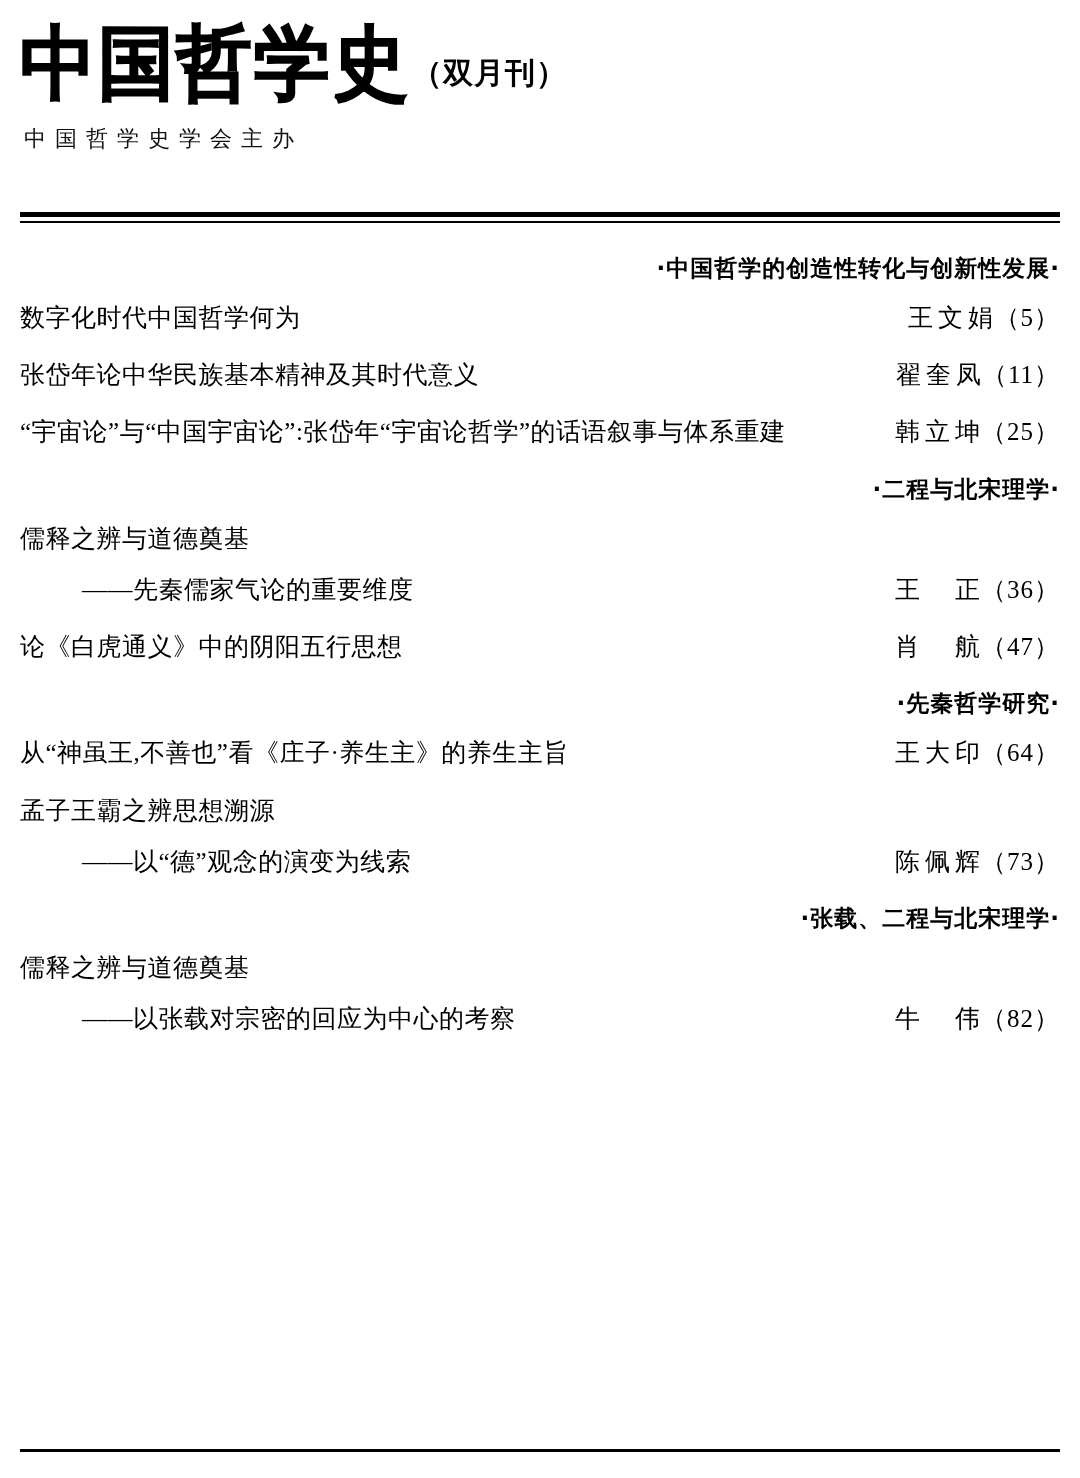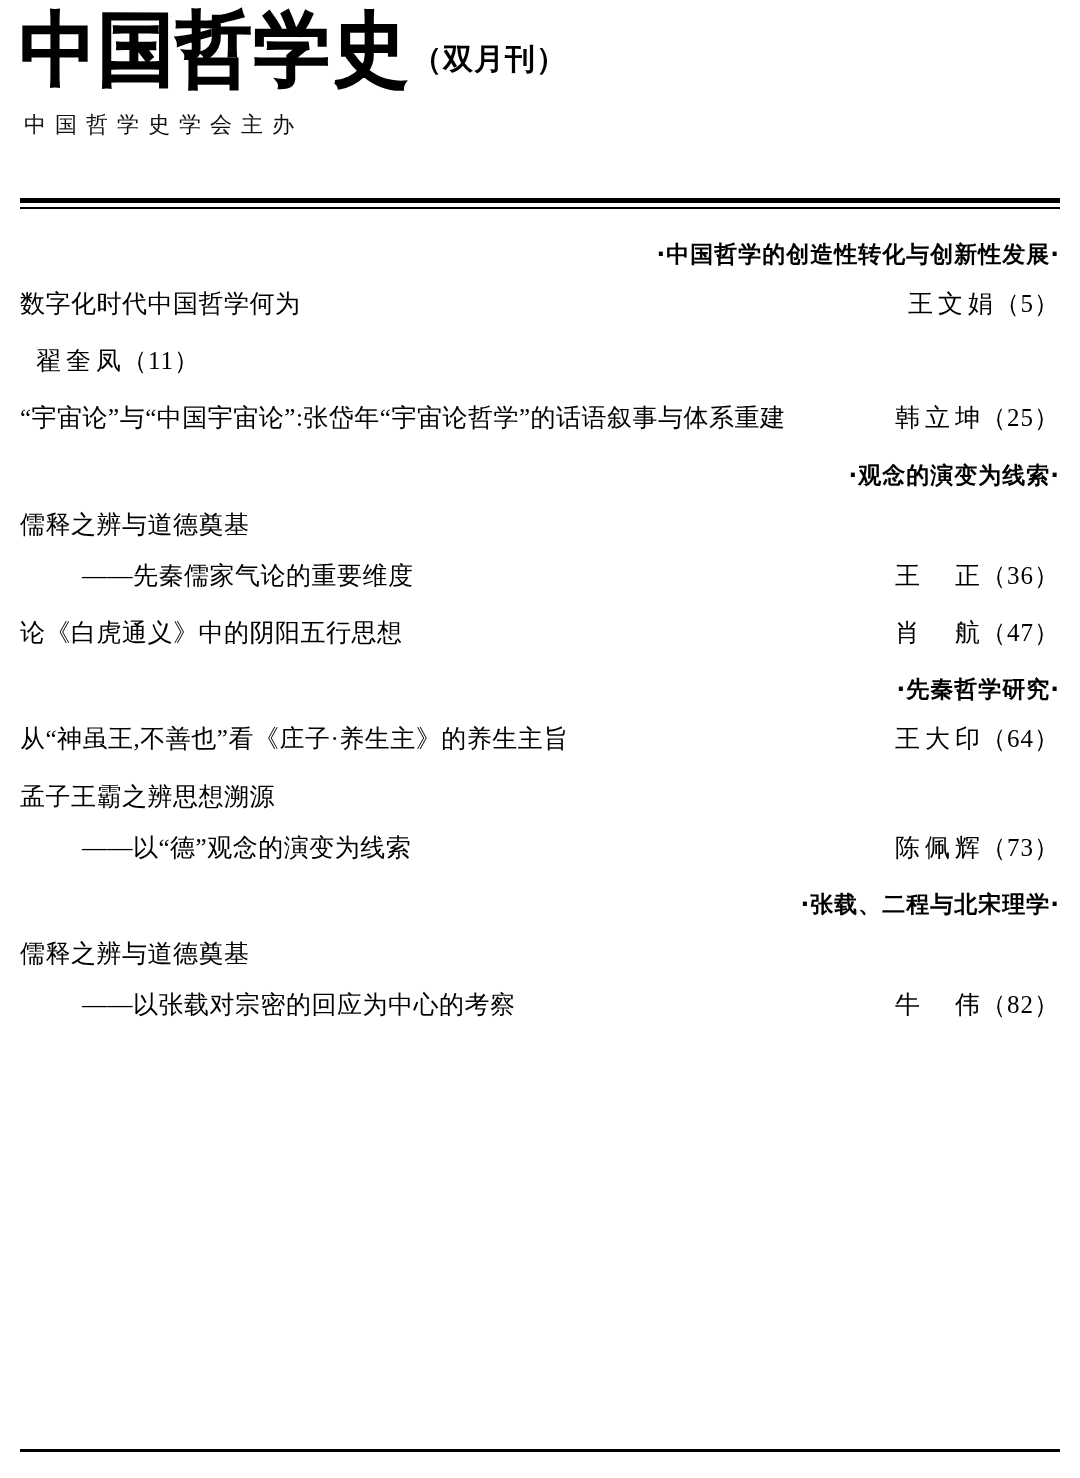--- a/index.html
+++ b/index.html
@@ -16,21 +16,21 @@
   }
   .page {
     position: relative;
     width: 1080px;
     height: 1478px;
     box-sizing: border-box;
     padding: 0 20px;
   }
   
   .masthead {
-    padding-top: 12px;
+    padding-top: 26px;
   }
   .title-row {
     display: flex;
     align-items: flex-end;
   }
   .journal-title {
     font-family: "DejaVu Serif", "Liberation Serif", serif;
     font-size: 76px;
     font-weight: 700;
     letter-spacing: 2px;
@@ -136,27 +136,28 @@
   <div class="rule-thick"></div>
   <div class="rule-thin"></div>
 
   <div class="toc" id="toc">
       <div class="section-head">·中国哲学的创造性转化与创新性发展·</div>
       <div class="entry">
         <span class="etitle">数字化时代中国哲学何为</span>
         <span class="emeta"><span class="author">王文娟</span><span class="pageno">（5）</span></span>
       </div>
       <div class="entry">
+        <span class="etitle">张岱年论中华民族基本精神及其时代意义</span>
         <span class="emeta"><span class="author">翟奎凤</span><span class="pageno">（11）</span></span>
       </div>
       <div class="entry">
         <span class="etitle">“宇宙论”与“中国宇宙论”:张岱年“宇宙论哲学”的话语叙事与体系重建</span>
         <span class="emeta"><span class="author">韩立坤</span><span class="pageno">（25）</span></span>
       </div>
-      <div class="section-head">·观念的演变为线索·</div>
+      <div class="section-head">·二程与北宋理学·</div>
       <div class="entry noauthor">
         <span class="etitle">儒释之辨与道德奠基</span>
       </div>
       <div class="entry sub">
         <span class="etitle">——先秦儒家气论的重要维度</span>
         <span class="emeta"><span class="author">王　正</span><span class="pageno">（36）</span></span>
       </div>
       <div class="entry">
         <span class="etitle">论《白虎通义》中的阴阳五行思想</span>
         <span class="emeta"><span class="author">肖　航</span><span class="pageno">（47）</span></span>

